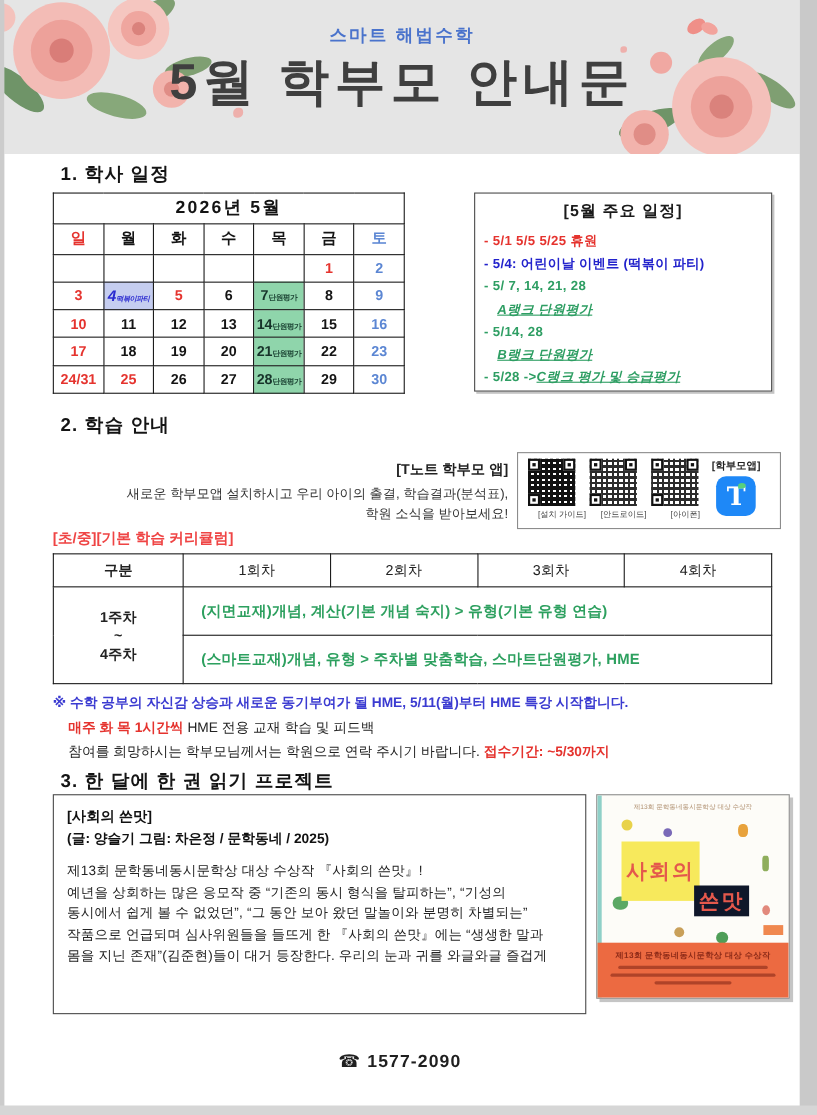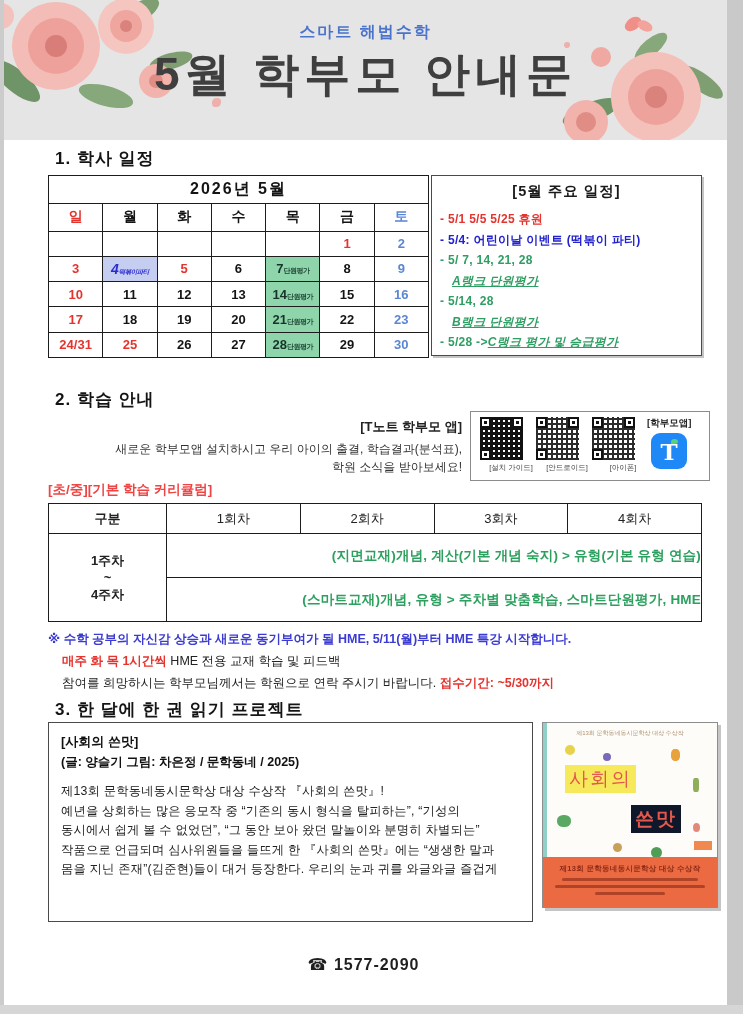--- a/index.html
+++ b/index.html
@@ -21,21 +21,21 @@
   .banner svg{ position:absolute; }
   .flowerL{ left:-18px; top:-14px; }
   .flowerR{ right:-4px; top:22px; }
   .butterfly{ right:70px; top:12px; }
   .petal{ position:absolute; width:9px; height:9px; border-radius:50% 40% 50% 40%; background:#f0a39e; opacity:.8; }
 
   
   .h-sec{ position:absolute; font-size:17px; font-weight:bold; color:#141414; letter-spacing:1px; }
 
   
-  table.cal{ position:absolute; left:48px; top:175px; width:381px; height:183px;
+  table.cal{ position:absolute; left:48px; top:175px; width:320px; height:183px;
     border-collapse:collapse; table-layout:fixed; }
   table.cal td, table.cal th{ border:1px solid #1c1c1c; text-align:center; vertical-align:middle;
     font-size:13px; font-weight:bold; color:#141414; padding:0; }
   table.cal .cal-title{ font-size:16px; height:28px; letter-spacing:2px; }
   table.cal .dayrow th{ height:27px; font-size:14px; }
   table.cal tr.wk td{ height:25px; }
   .red{ color:#e5332e !important; }
   .blue{ color:#5b86d3 !important; }
   td.eval{ background:#8fd5ab; }
   td.eval .num{ font-size:13px; color:#17332a; }
@@ -79,42 +79,42 @@
   .app-icon .leaf{ position:absolute; top:6px; right:9px; width:7px; height:5px; border-radius:60% 60% 60% 0; background:#58d07e; }
 
   
   .curr-title{ position:absolute; left:48px; top:481px; font-size:13.5px; font-weight:bold; color:#ef4444; }
   table.curr{ position:absolute; left:48px; top:503px; width:654px; height:119px;
     border-collapse:collapse; table-layout:fixed; }
   table.curr th, table.curr td{ border:1px solid #1c1c1c; text-align:center; vertical-align:middle; color:#222; }
   table.curr thead th{ height:30px; font-size:13px; font-weight:normal; }
   table.curr thead th:first-child{ font-weight:bold; }
   table.curr td.wklbl{ font-size:13px; font-weight:bold; line-height:17px; }
-  table.curr td.grn{ font-size:13.5px; font-weight:bold; color:#2da05f; text-align:right; padding-left:16px; letter-spacing:0.2px; }
+  table.curr td.grn{ font-size:13.5px; font-weight:bold; color:#2da05f; text-align:left; padding-left:16px; letter-spacing:0.2px; }
 
   
   .notes{ position:absolute; left:48px; top:628px; width:660px; font-size:12.5px; line-height:22px; color:#222; }
   .n-blue{ color:#3b3bd1; font-weight:bold; }
   .n-red{ color:#e5332e; font-weight:bold; }
   .notes .pad{ padding-left:14px; }
 
   
   .bookbox{ position:absolute; left:48px; top:722px; width:485px; height:200px;
     border:1px solid #4a4a4a; background:#fff; padding:9px 12px; }
   .bookbox .bk-title{ font-size:13px; font-weight:bold; color:#111; line-height:20px; }
   .bookbox .bk-credit{ font-size:12.5px; font-weight:bold; color:#111; line-height:20px; margin-bottom:10px; }
   .bookbox .bk-p{ font-size:12.3px; color:#222; line-height:19.5px; letter-spacing:0.2px; }
 
   
   .cover{ position:absolute; left:542px; top:722px; width:176px; height:186px; background:#fdfcf8;
     border:1px solid #8d8d8d; box-shadow:3px 3px 0 rgba(140,140,140,.5); overflow:hidden; }
   .cover .teal{ position:absolute; left:0; top:0; bottom:0; width:4px; background:#8fd0c8; }
   .cover .cv-top{ position:absolute; top:6px; left:0; right:0; text-align:center; font-size:6px; color:#b09070; }
   .cover .t1{ position:absolute; left:22px; top:42px; background:#f7e95c; color:#e4584c;
-    font-size:19px; font-weight:400; padding:1px 4px; letter-spacing:2px; }
+    font-size:19px; font-weight:700; padding:14px 4px; letter-spacing:2px; }
   .cover .t2{ position:absolute; left:88px; top:82px; background:#0f172a; color:#e4584c;
     font-size:19px; font-weight:800; padding:1px 4px; letter-spacing:2px; }
   .cover .cv-credit{ position:absolute; left:18px; top:135px; font-size:5.5px; color:#9a9a9a; }
   .cover .blob{ position:absolute; border-radius:50%; }
   .cover .pub{ position:absolute; right:5px; top:118px; width:18px; height:9px; background:#f0884f; }
   .cover .band{ position:absolute; left:0; right:0; bottom:0; height:50px; background:#ec6a41; padding-top:7px; }
   .cover .band .band-title{ text-align:center; font-size:7.5px; font-weight:bold; color:#8d2b18; letter-spacing:0.3px; }
   .cover .band .fpl{ height:3px; background:rgba(125,35,20,.55); border-radius:2px; margin:4px auto 0; }
 
   
@@ -231,21 +231,21 @@
     <div class="sb-title">[5월 주요 일정]</div>
     <div class="ln c-red">- 5/1  5/5  5/25  휴원</div>
     <div class="ln c-blue">- 5/4: 어린이날 이벤트 (떡볶이 파티)</div>
     <div class="ln c-green">- 5/ 7, 14, 21, 28</div>
     <div class="ln c-green ind ul">A랭크 단원평가</div>
     <div class="ln c-green">- 5/14, 28</div>
     <div class="ln c-green ind ul">B랭크 단원평가</div>
     <div class="ln c-green"><span>- 5/28 -&gt;</span><span class="ul">C랭크 평가 및 승급평가</span></div>
   </div>
 
-  <div class="h-sec" style="left:55px; top:388px;">2. 학습 안내</div>
+  <div class="h-sec" style="left:55px; top:375px;">2. 학습 안내</div>
 
   <div class="app-text">
     <div class="at-title">[T노트 학부모 앱]</div>
     <div class="at-line">새로운 학부모앱 설치하시고 우리 아이의 출결, 학습결과(분석표),</div>
     <div class="at-line">학원 소식을 받아보세요!</div>
   </div>
 
   <div class="qrbox">
     <div class="qrcol">
       <div class="qr dense">

